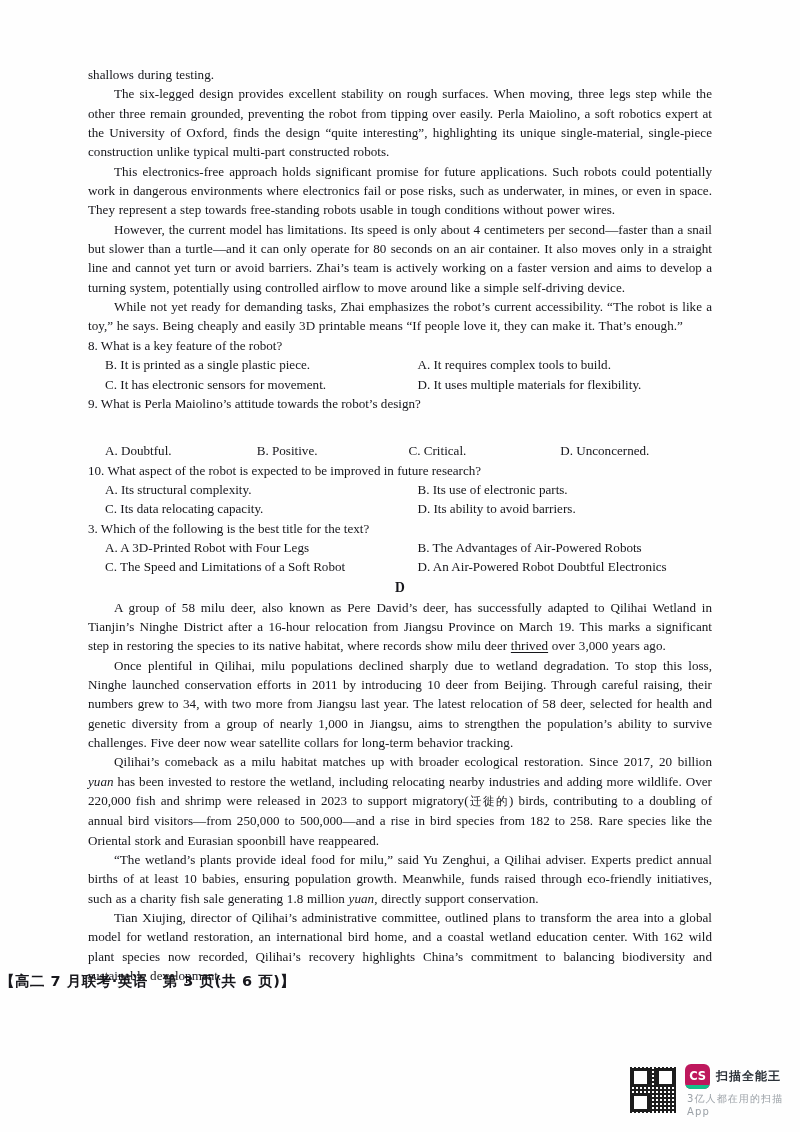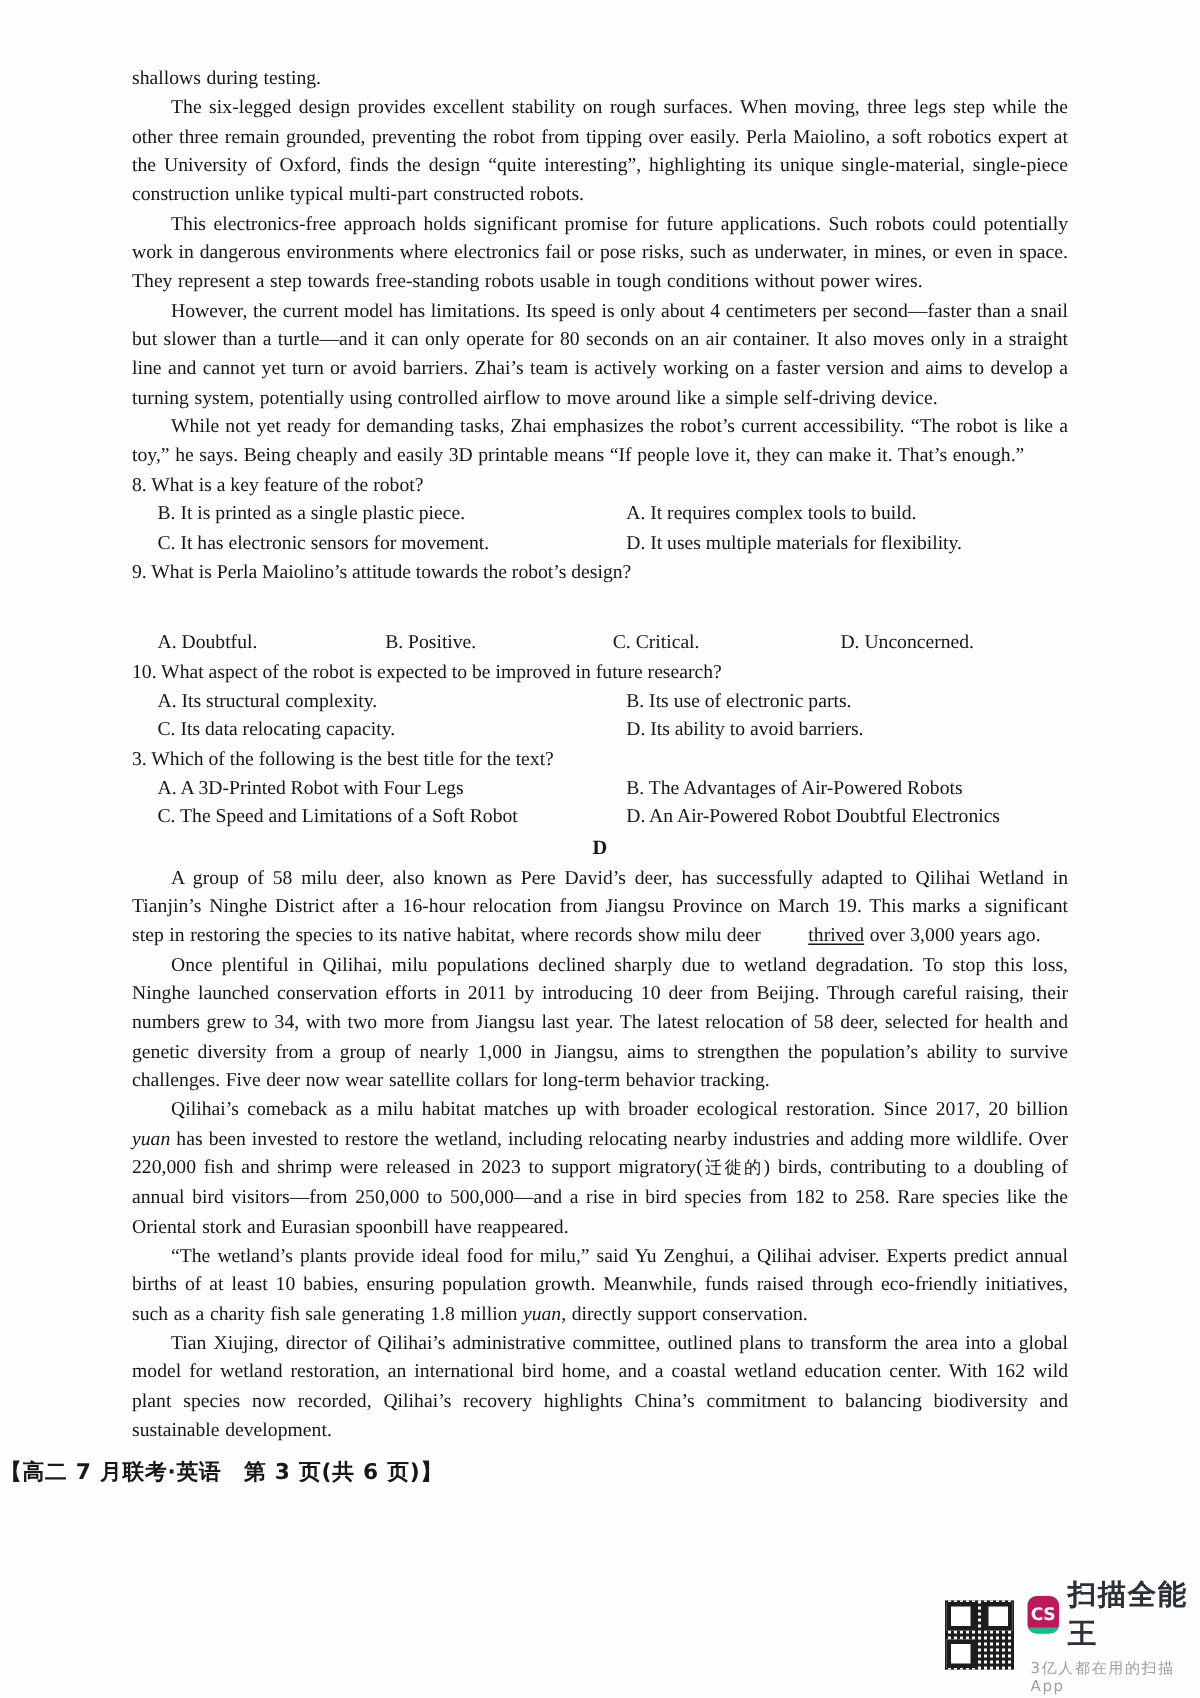--- a/index.html
+++ b/index.html
@@ -21,41 +21,40 @@
     left: 0;
     top: 0;
     width: 800px;
     height: 1132px;
     background: #fefefe;
   }
 
   .content {
     position: absolute;
     left: 88px;
-    top: 42px;
+    top: 65px;
     width: 624px;
   }
 
   p.para {
     margin: 0;
     font-size: 13.1px;
     line-height: 19.35px;
     text-align: justify;
     text-justify: inter-word;
     letter-spacing: 0.02px;
     word-spacing: 0.4px;
   }
   p.indent {
     text-indent: 26px;
   }
 
   .uline {
     text-decoration: underline;
     text-underline-offset: 2px;
-    margin-left: 28px;
   }
   .ital { font-style: italic; }
   .cjk-inline {
     font-family: "DejaVu Sans", "Liberation Sans", sans-serif;
     font-size: 11.5px;
     margin-top: 27px;
   }
 
   
   .qblock { margin: 0; }
@@ -170,24 +169,25 @@
     letter-spacing: -0.3px;
   }
   .cs-badge .teal-edge {
     position: absolute;
     left: 0; right: 0; bottom: 0;
     height: 4px;
     background: #13c08a;
   }
   .wm-title {
     font-family: "DejaVu Sans", "Liberation Sans", sans-serif;
-    font-size: 19px;
+    font-size: 12px;
     font-weight: bold;
     color: #2b3138;
     letter-spacing: 1px;
+    text-align: center;
   }
   .wm-sub {
     font-family: "DejaVu Sans", "Liberation Sans", sans-serif;
     font-size: 10px;
     color: #9aa0a6;
     letter-spacing: 1.1px;
     padding-left: 2px;
   }
 </style>
 </head>

